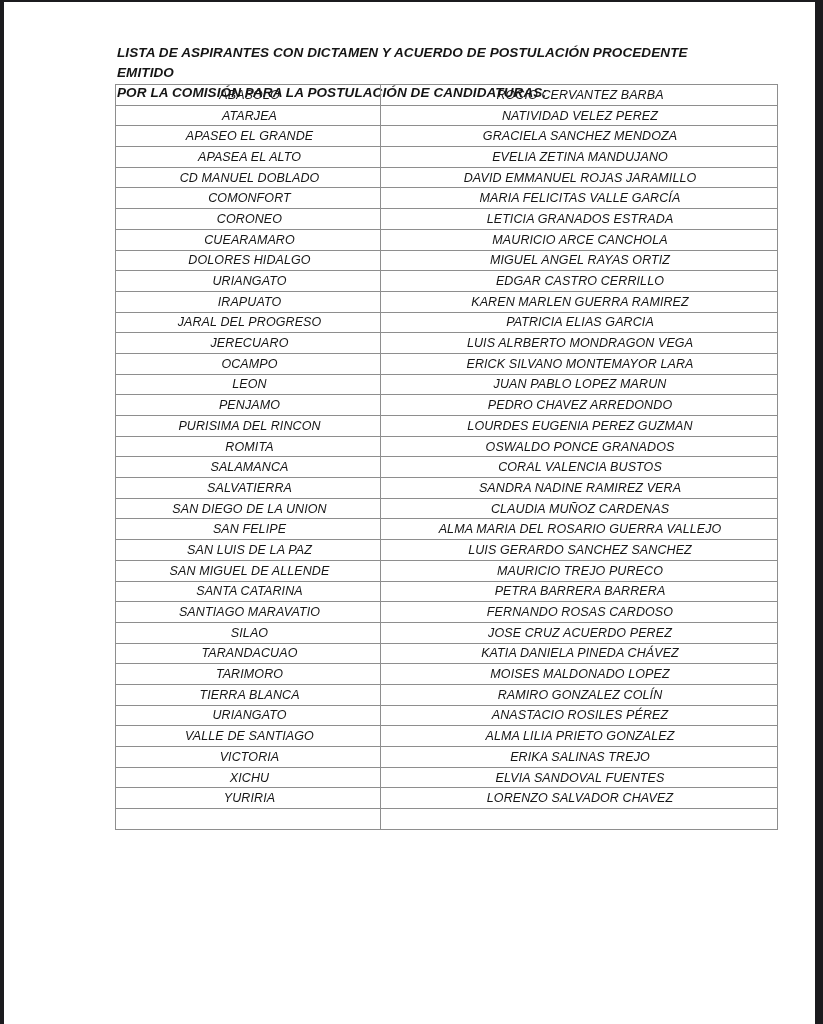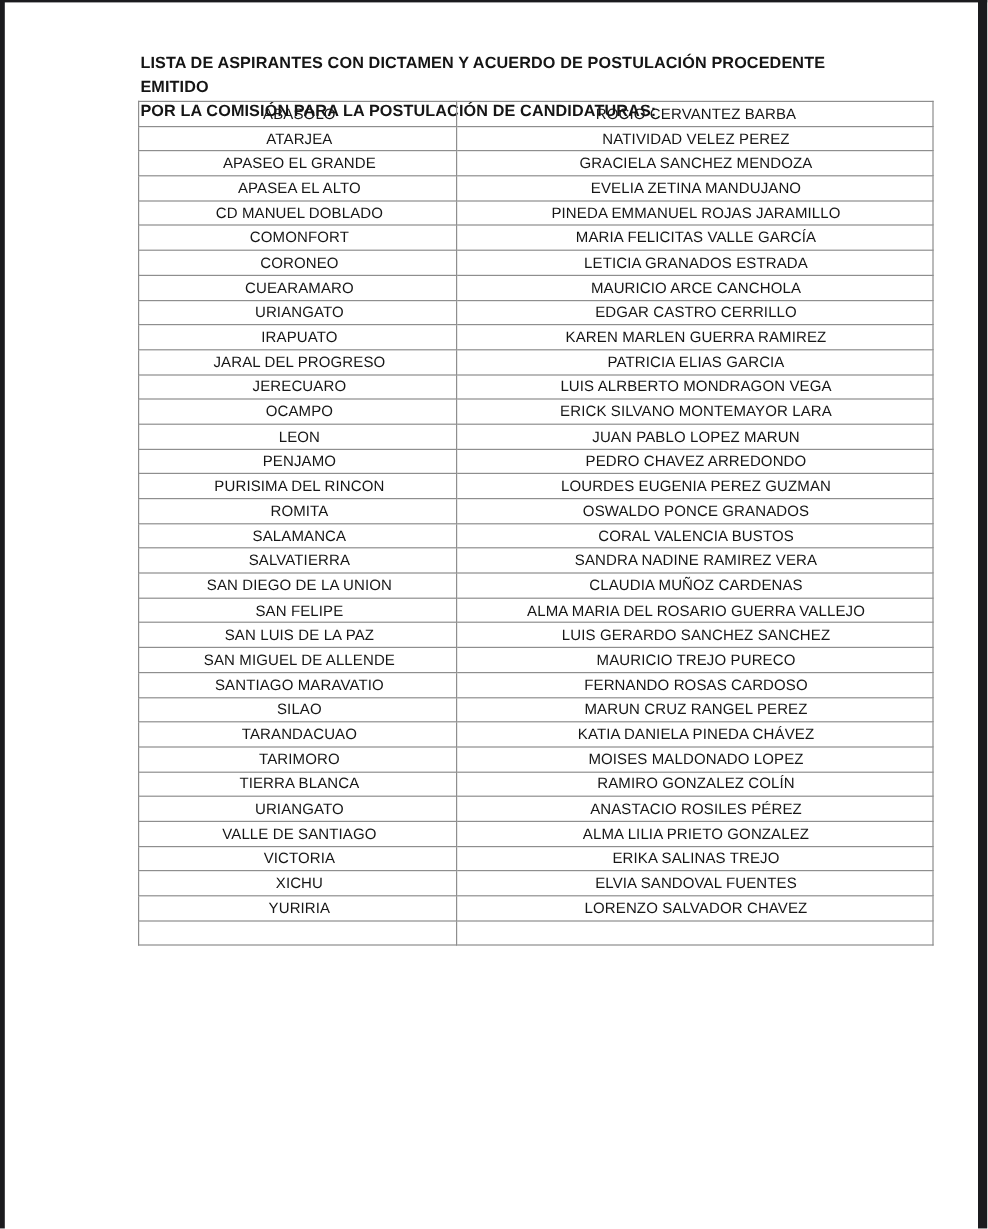--- a/index.html
+++ b/index.html
@@ -3,20 +3,21 @@
 <meta charset="utf-8">
 <style>
   html,body{margin:0;padding:0;background:#ffffff;}
   .page{
     position:relative;
     width:823px;height:1024px;
     background:#ffffff;
     overflow:hidden;
     font-family:"Liberation Sans",sans-serif;
     color:#1a1a1a;
+    font-style:italic;
   }
   
   .edge{position:absolute;background:#1b1b1e;}
   .edge-top{top:0;left:0;width:823px;height:2px;}
   .edge-left{top:0;left:0;width:4px;height:1024px;}
   .edge-right{top:0;right:0;width:8px;height:1024px;}
 
   .doc-title{
     position:absolute;
     left:117px;top:43px;
@@ -76,35 +77,39 @@
         <tr>
           <td class="c1">APASEO EL GRANDE</td>
           <td class="c2">GRACIELA SANCHEZ MENDOZA</td>
         </tr>
         <tr>
           <td class="c1">APASEA EL ALTO</td>
           <td class="c2">EVELIA ZETINA MANDUJANO</td>
         </tr>
         <tr>
           <td class="c1">CD MANUEL DOBLADO</td>
-          <td class="c2">PINEDA EMMANUEL ROJAS JARAMILLO</td>
+          <td class="c2">DAVID EMMANUEL ROJAS JARAMILLO</td>
         </tr>
         <tr>
           <td class="c1">COMONFORT</td>
           <td class="c2">MARIA FELICITAS VALLE GARCÍA</td>
         </tr>
         <tr>
           <td class="c1">CORONEO</td>
           <td class="c2">LETICIA GRANADOS ESTRADA</td>
         </tr>
         <tr>
           <td class="c1">CUEARAMARO</td>
           <td class="c2">MAURICIO ARCE CANCHOLA</td>
         </tr>
         <tr>
+          <td class="c1">DOLORES HIDALGO</td>
+          <td class="c2">MIGUEL ANGEL RAYAS ORTIZ</td>
+        </tr>
+        <tr>
           <td class="c1">URIANGATO</td>
           <td class="c2">EDGAR CASTRO CERRILLO</td>
         </tr>
         <tr>
           <td class="c1">IRAPUATO</td>
           <td class="c2">KAREN MARLEN GUERRA RAMIREZ</td>
         </tr>
         <tr>
           <td class="c1">JARAL DEL PROGRESO</td>
           <td class="c2">PATRICIA ELIAS GARCIA</td>
@@ -151,26 +156,30 @@
         </tr>
         <tr>
           <td class="c1">SAN LUIS DE LA PAZ</td>
           <td class="c2">LUIS GERARDO SANCHEZ SANCHEZ</td>
         </tr>
         <tr>
           <td class="c1">SAN MIGUEL DE ALLENDE</td>
           <td class="c2">MAURICIO TREJO PURECO</td>
         </tr>
         <tr>
+          <td class="c1">SANTA CATARINA</td>
+          <td class="c2">PETRA BARRERA BARRERA</td>
+        </tr>
+        <tr>
           <td class="c1">SANTIAGO MARAVATIO</td>
           <td class="c2">FERNANDO ROSAS CARDOSO</td>
         </tr>
         <tr>
           <td class="c1">SILAO</td>
-          <td class="c2">MARUN CRUZ RANGEL PEREZ</td>
+          <td class="c2">JOSE CRUZ ACUERDO PEREZ</td>
         </tr>
         <tr>
           <td class="c1">TARANDACUAO</td>
           <td class="c2">KATIA DANIELA PINEDA CHÁVEZ</td>
         </tr>
         <tr>
           <td class="c1">TARIMORO</td>
           <td class="c2">MOISES MALDONADO LOPEZ</td>
         </tr>
         <tr>

